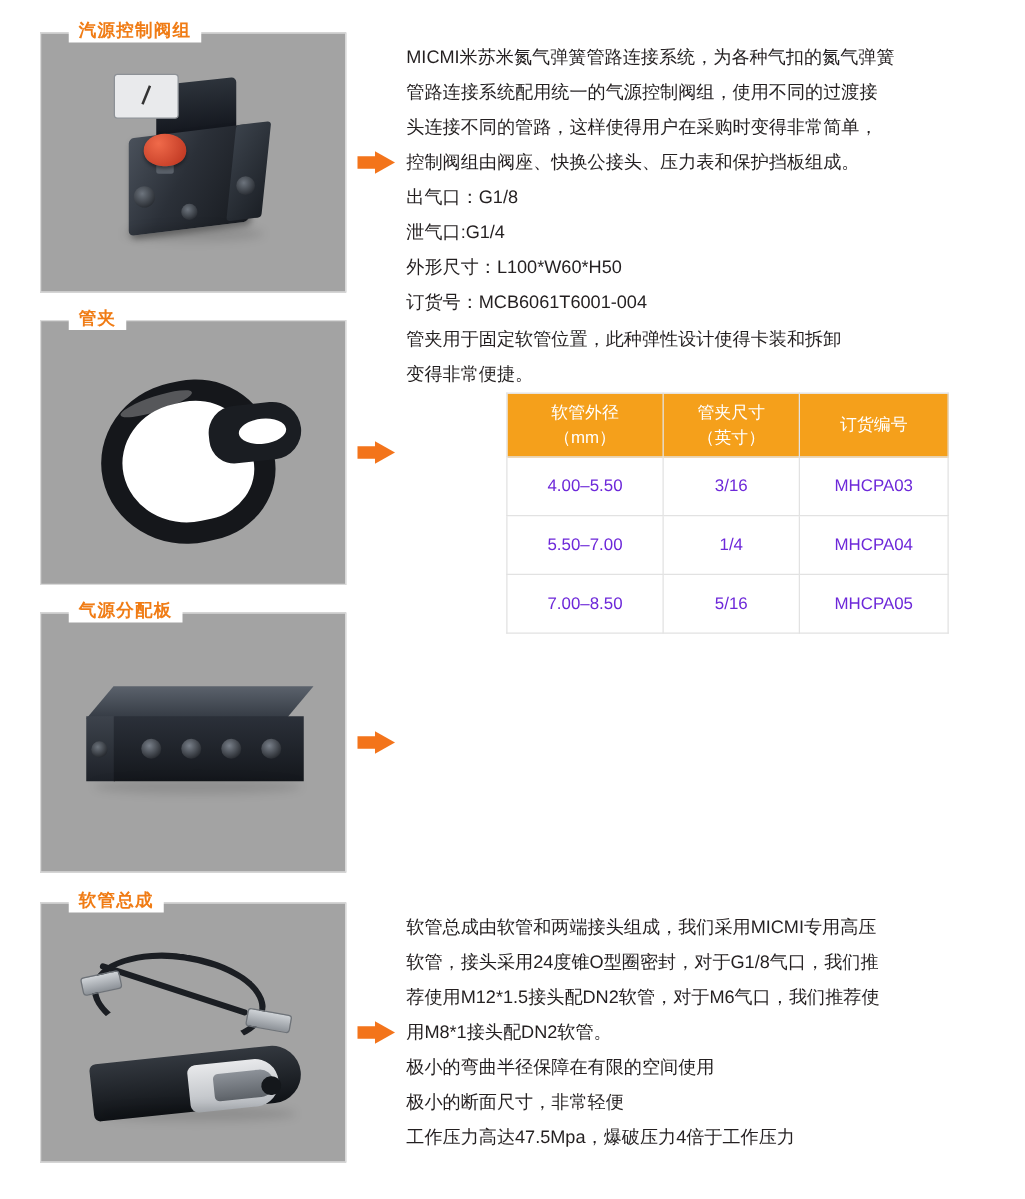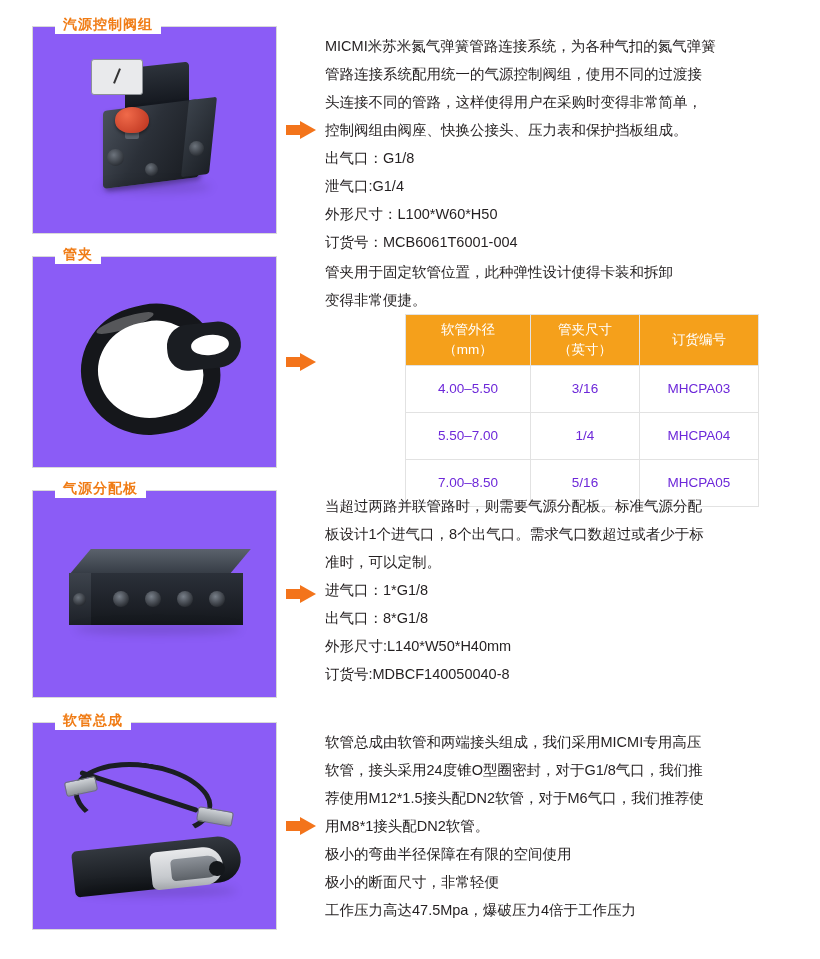--- a/index.html
+++ b/index.html
@@ -24,21 +24,21 @@
     position: relative;
     display: flex;
     align-items: flex-start;
   }
   
   .card {
     position: relative;
     width: 245px;
     min-width: 245px;
     border: 1px solid #d9d9d9;
-    background: #8b5cf6;
+    background: #a3a3a3;
     box-sizing: border-box;
   }
   .card-title {
     position: absolute;
     top: -11px;
     left: 22px;
     background: #ffffff;
     padding: 0 8px;
     font-size: 14px;
     font-weight: bold;
@@ -570,29 +570,20 @@
           <div class="shadow"></div>
         </div>
       </div>
     </div>
     <div class="arrow-wrap">
       <div class="arrow">
         <div class="tail"></div>
           <div class="head"></div>
       </div>
     </div>
-    <div class="text-block">
-      <p>当超过两路并联管路时，则需要气源分配板。标准气源分配</p>
-      <p>板设计1个进气口，8个出气口。需求气口数超过或者少于标</p>
-      <p>准时，可以定制。</p>
-      <p>进气口：1*G1/8</p>
-      <p>出气口：8*G1/8</p>
-      <p>外形尺寸:L140*W50*H40mm</p>
-      <p>订货号:MDBCF140050040-8</p>
-    </div>
   </div>
 
   <div class="section" id="sec4">
     <div class="card">
       <div class="card-title">软管总成</div>
       <div class="photo">
         <div class="hose">
           <div class="loop"></div>
           <div class="line"></div>
           <div class="fit-a"></div>

